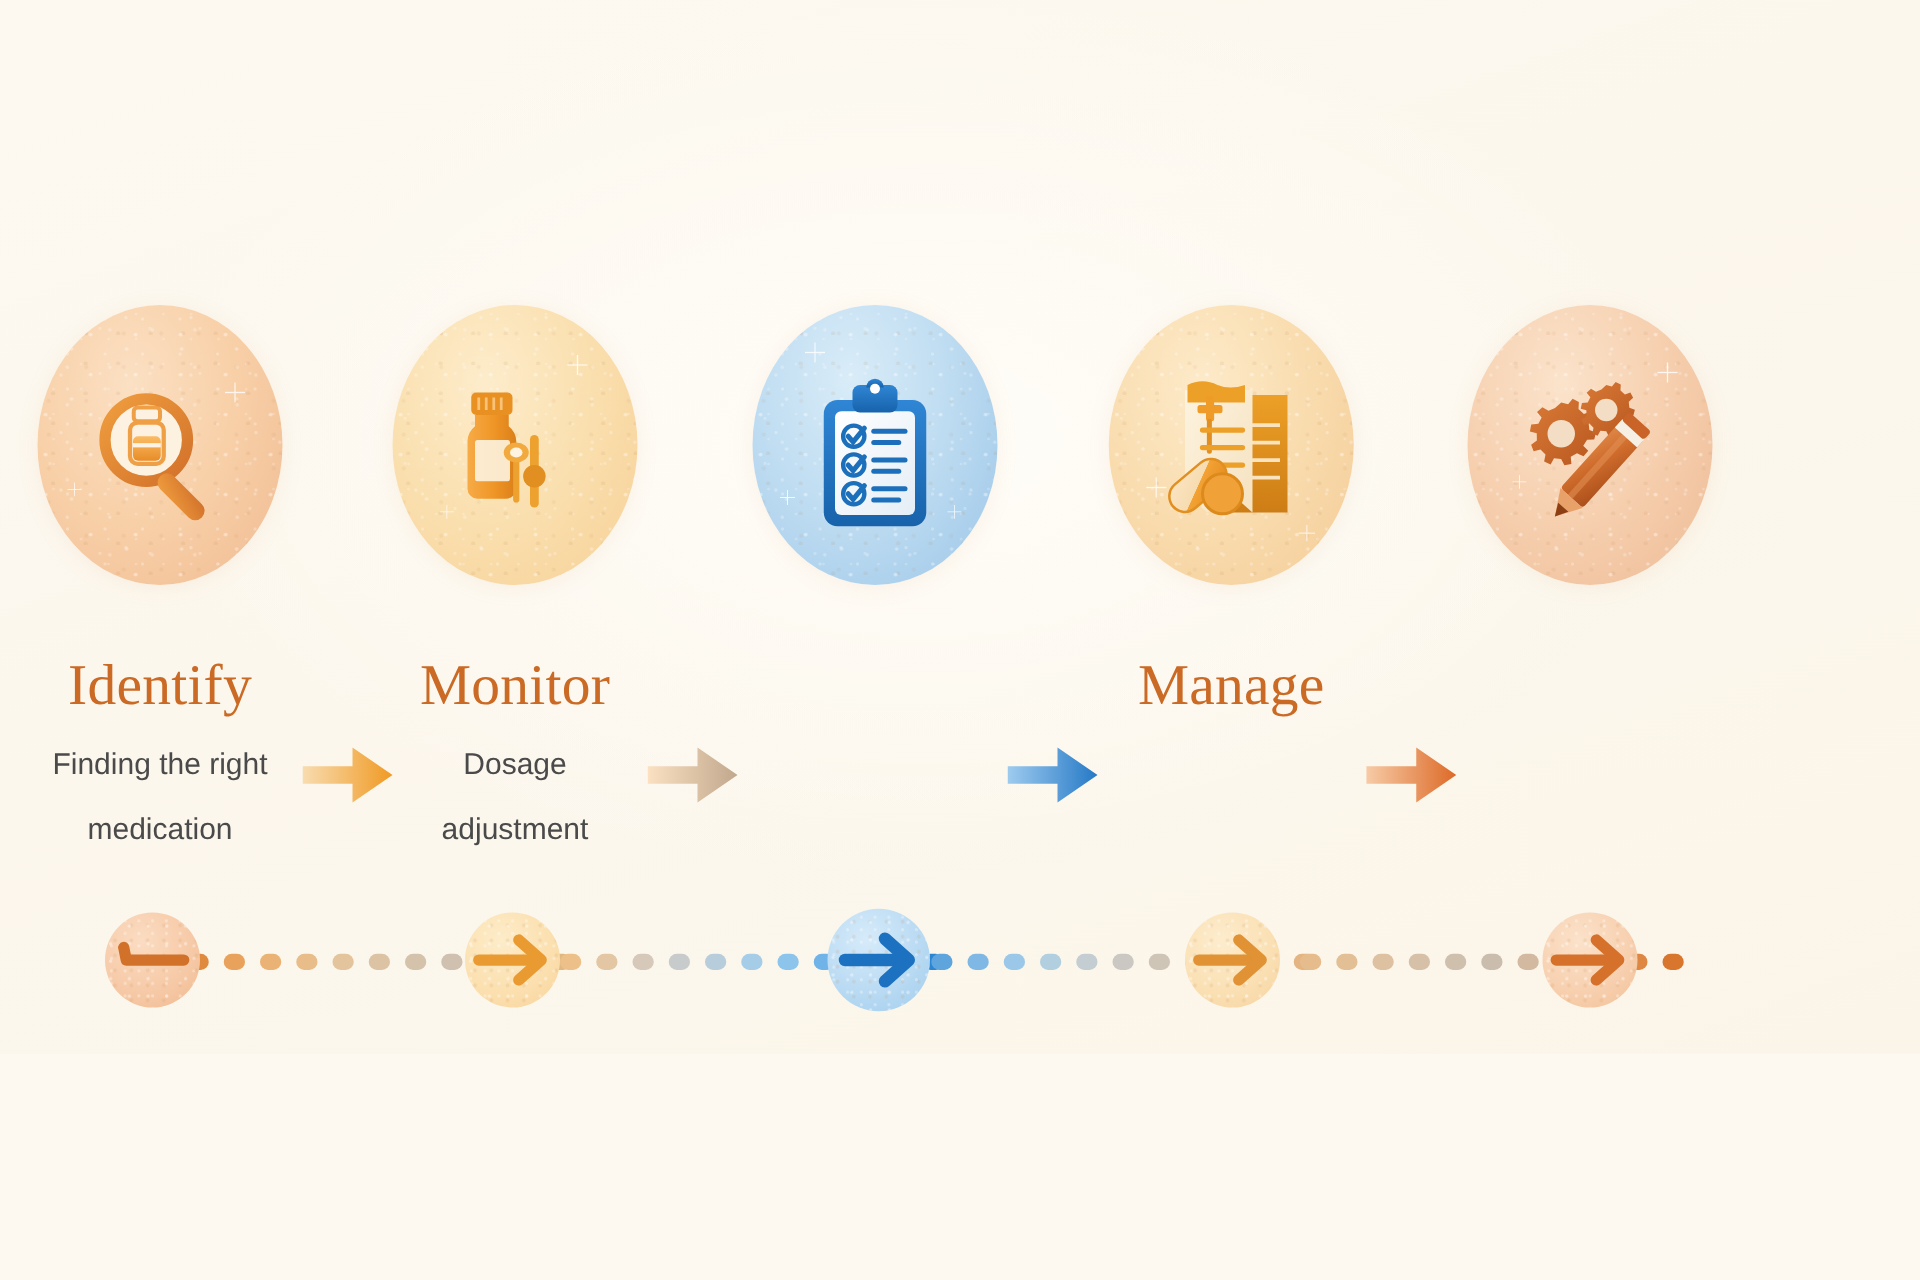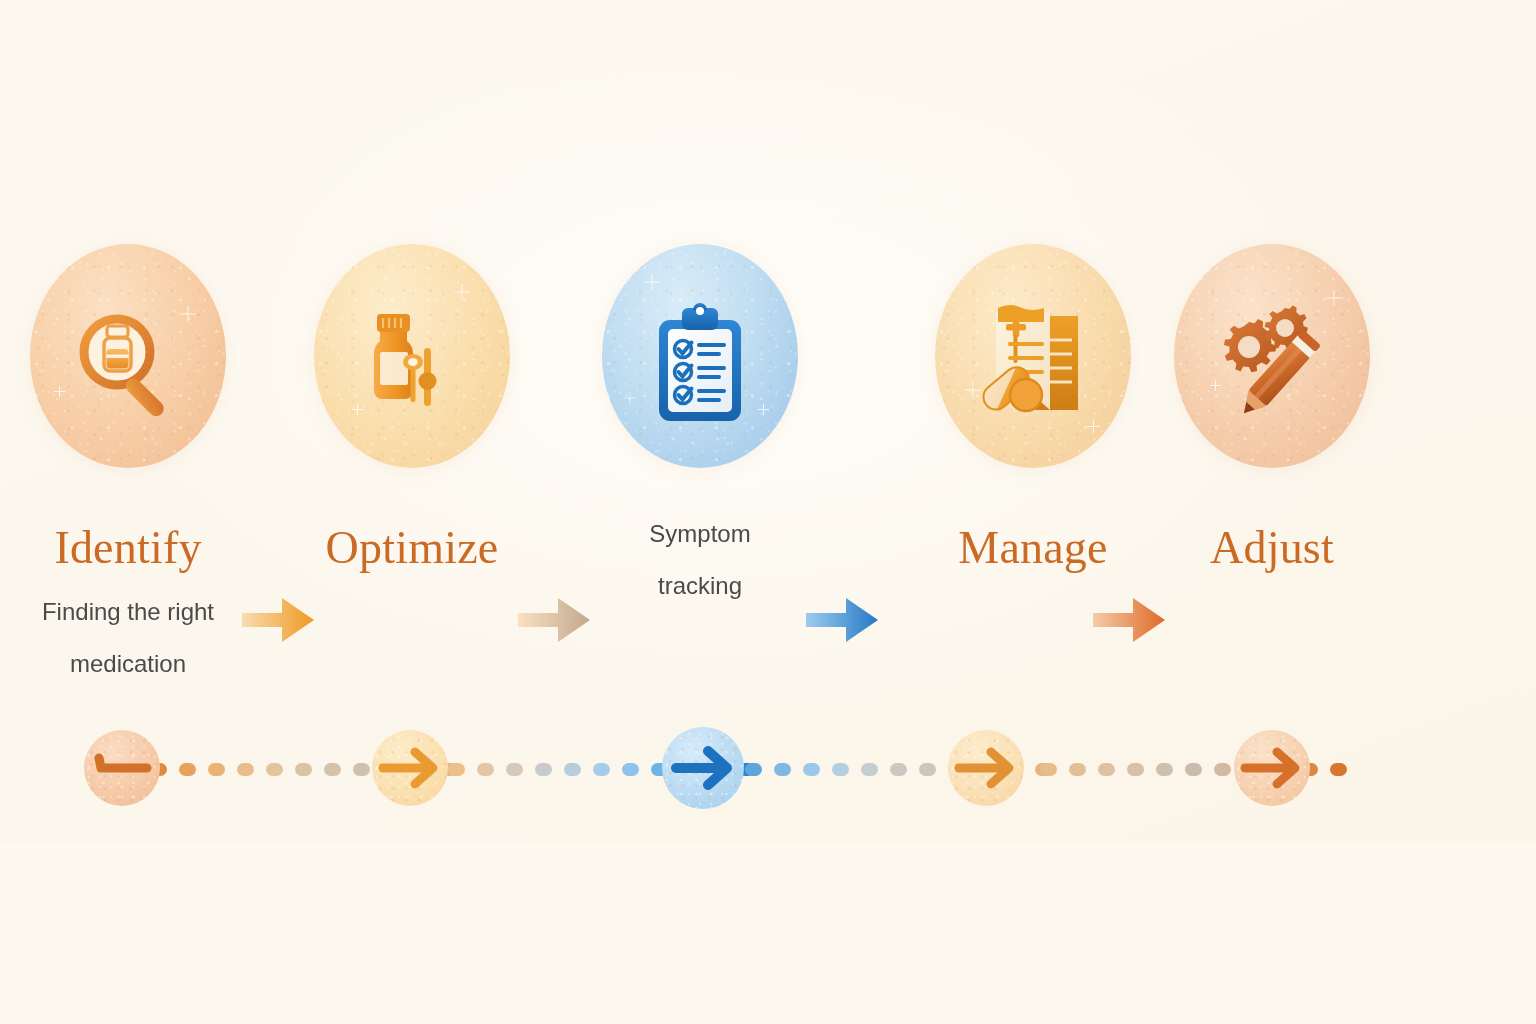--- a/index.html
+++ b/index.html
@@ -262,21 +262,23 @@
               <ellipse cx="66" cy="60" rx="10" ry="8" fill="#f2a93d"></ellipse>
               <ellipse cx="66" cy="60" rx="5" ry="4" fill="#fdf3e0"></ellipse>
             </g>
             <g>
               <rect x="77" y="46" width="7" height="58" rx="3.5" fill="#eda12f"></rect>
               <circle cx="80.5" cy="79" r="9" fill="#e08f20"></circle>
             </g>
           </svg>
         </div>
       </div>
-      <div class="title t-orange">Optimize</div>
+      <div class="title t-orange">Monitor</div>
+      <div class="caption">Dosage
+adjustment</div>
     </div>
 
     <div class="step-arrow" style="left:518px;">
       <svg viewBox="0 0 74 64">
         <defs>
             <linearGradient id="ar2" x1="0" y1="0" x2="1" y2="0">
           <stop offset="0%" stop-color="#fbe1c2"></stop>
               <stop offset="100%" stop-color="#c1a88d"></stop>
         </linearGradient>
           </defs>
@@ -319,37 +321,35 @@
               <line x1="64" y1="66" x2="89" y2="66"></line>
               <line x1="64" y1="75" x2="84" y2="75"></line>
               <circle cx="48" cy="93" r="8.5" stroke-width="3.5"></circle>
               <path d="M43.5 93 l4 4.5 l9 -11"></path>
               <line x1="64" y1="89" x2="89" y2="89"></line>
               <line x1="64" y1="98" x2="84" y2="98"></line>
             </g>
           </svg>
         </div>
       </div>
-      <div class="caption">Symptom
-tracking</div>
     </div>
 
     <div class="step-arrow" style="left:806px;">
       <svg viewBox="0 0 74 64">
         <defs>
             <linearGradient id="ar3" x1="0" y1="0" x2="1" y2="0">
           <stop offset="0%" stop-color="#9ecbef"></stop>
               <stop offset="100%" stop-color="#2579c6"></stop>
         </linearGradient>
           </defs>
         <path d="M0 25 H40 V10 L72 32 L40 54 V39 H0 Z" fill="url(#ar3)"></path>
       </svg>
     </div>
 
-    <div class="step" style="left:893px;">
+    <div class="step" style="left:845px;">
       <div class="bubble-wrap">
         <div class="bubble bubble-sand">
           <div class="grain"></div>
           <div class="sparkle" style="left:30px; top:138px;"></div>
           <div class="sparkle" style="left:152px; top:176px; width:13px; height:13px;"></div>
         </div>
         <div class="icon-slot">
           <svg viewBox="0 0 130 130">
             <defs>
               <linearGradient id="g-doc" x1="0" y1="0" x2="1" y2="1">
@@ -442,21 +442,20 @@
               <rect x="53" y="28" width="24" height="74" rx="3" fill="url(#g-pen)"></rect>
               <rect x="61" y="28" width="5" height="74" fill="#e29055" opacity=".55"></rect>
               <rect x="53" y="28" width="24" height="9" fill="#f6efe4"></rect>
               <rect x="53" y="20" width="24" height="9" rx="3" fill="#c96327"></rect>
               <path d="M53 102 h24 l-12 20 z" fill="#e8a169"></path>
               <path d="M59.5 112 h11 l-5.5 10 z" fill="#8d3f14"></path>
             </g>
           </svg>
         </div>
       </div>
-      <div class="title t-orange">Adjust</div>
     </div>
 
   </div>
 
   <div id="timeline">
 
     <div class="tl-dots" style="left:150px;">
       <i style="background:#e08a3e"></i>
         <i style="background:#e8a25c"></i>
         <i style="background:#eab375"></i>

